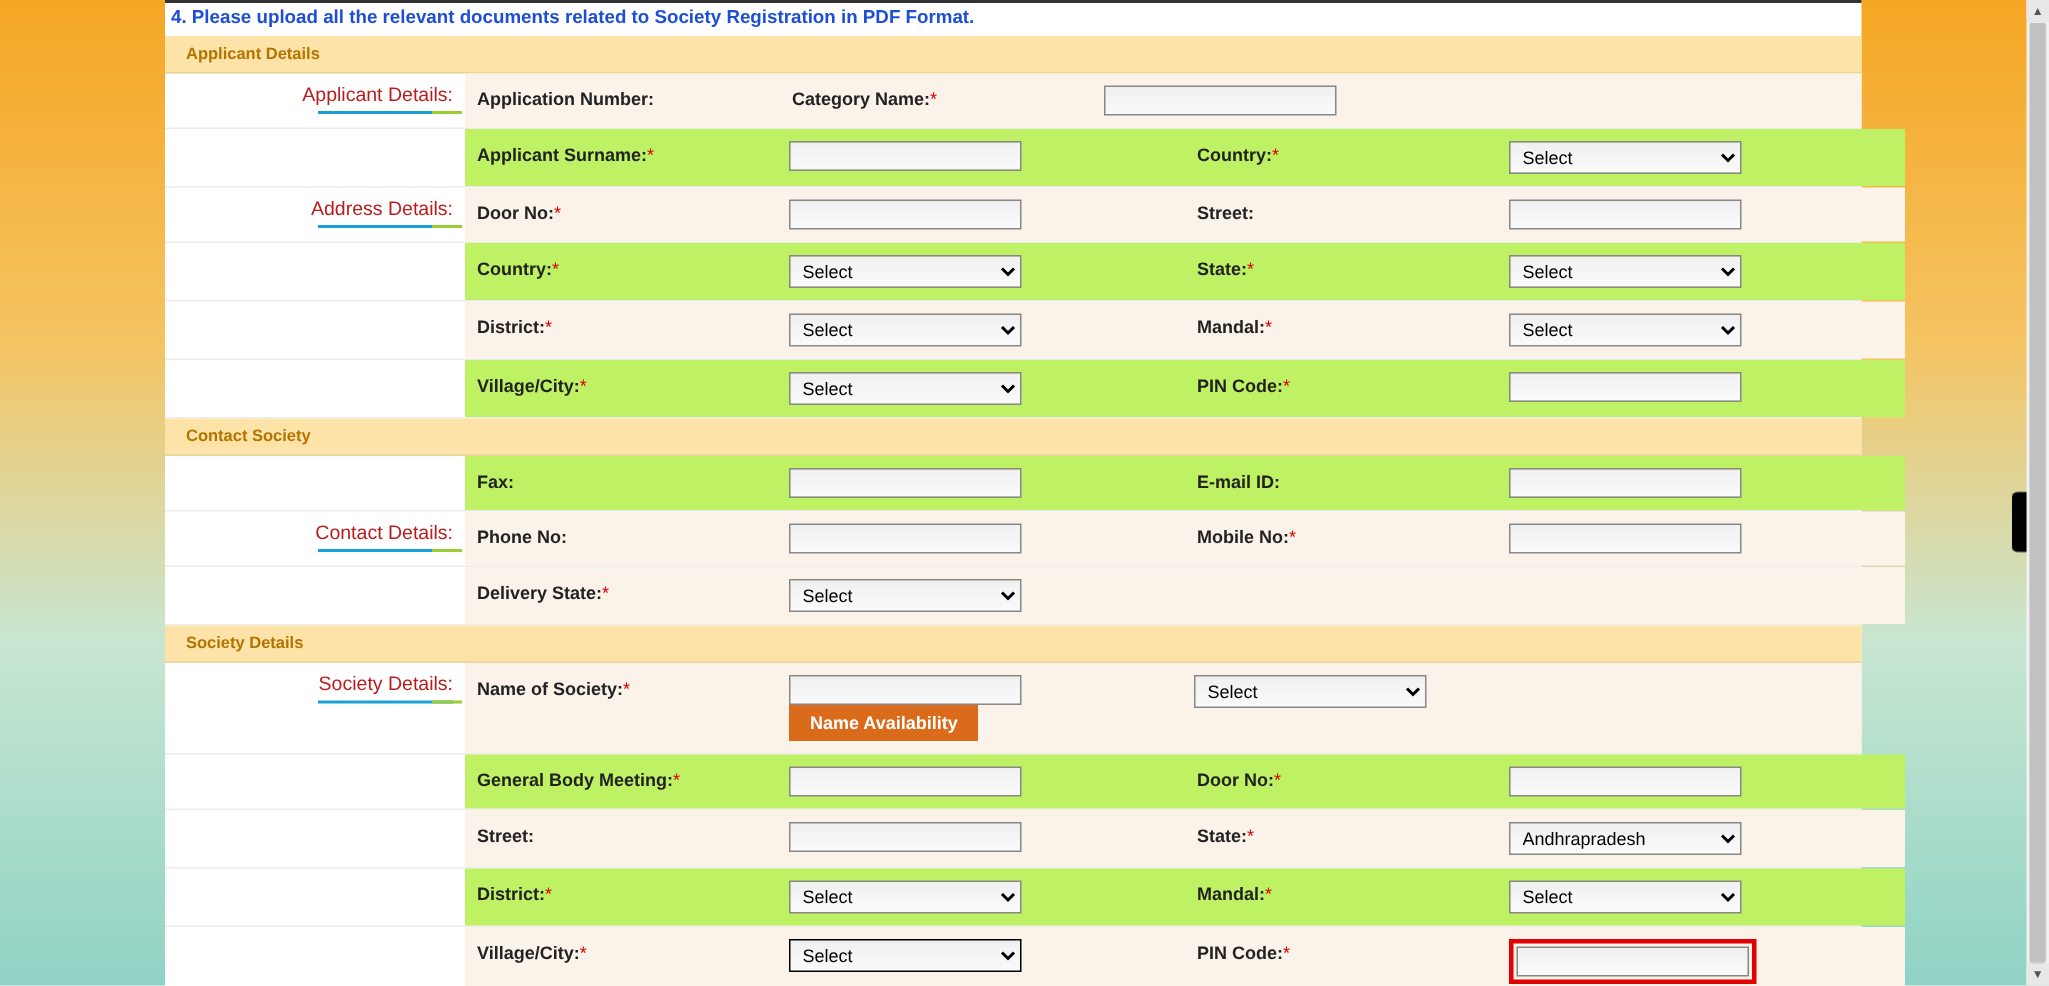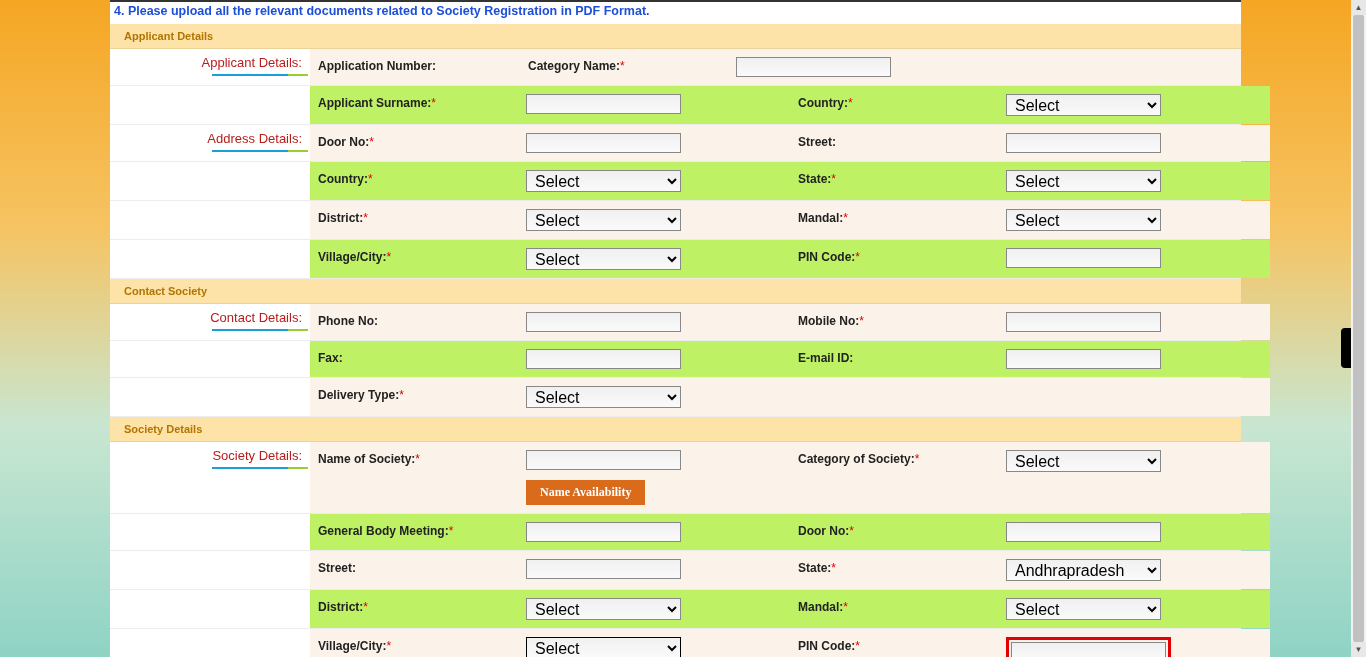--- a/index.html
+++ b/index.html
@@ -136,43 +136,42 @@
   .val {
     width: 270px;
     padding: 2px 6px;
     font-size: 12px;
     font-weight: bold;
   }
   .req { color: #d00; font-weight: normal; }
   input.tf, select.sel {
     width: 155px;
     height: 20px;
-    font-size: 16px;
+    font-size: 12px;
     background: linear-gradient(#f0f0f0,#fafafa);
     border: 1px solid #888;
     padding: 0 4px;
   }
   select.sel { width: 155px; height: 22px; }
   .highlight-box {
     border: 3px solid #e20000;
     padding: 2px;
     display: inline-block;
   }
   .highlight-box input.tf { margin:0; }
   .btn-orange {
     display: inline-block;
     background: #d96b1a;
     color: #fff;
     font-weight: bold;
     font-size: 12px;
     padding: 5px 14px;
     border: none;
     cursor: pointer;
-    margin-top: 10px;
-    font-family: Liberation Serif, serif;
+    margin-top: 0;
   }
   .sel.bold-border { border: 1.5px solid #000; }
 </style>
 </head>
 <body>
 
 <div class="viewport">
   <div class="scroll-area">
     <div class="white-panel">
 
@@ -240,67 +239,66 @@
         <div class="fields">
           <div class="lbl"><span>Village/City:</span><span class="req">*</span></div>
           <div class="val"><select class="sel"><option>Select</option></select></div>
           <div class="lbl"><span>PIN Code:</span><span class="req">*</span></div>
           <div class="val"><input class="tf" style=""></div>
         </div>
       </div>
 
       <div class="section-header">Contact Society</div>
 
+      <div class="row alt">
+        <div class="side-cell"></div>
+        <div class="fields">
+          <div class="lbl">Fax:</div>
+          <div class="val"><input class="tf" style=""></div>
+          <div class="lbl">E-mail ID:</div>
+          <div class="val"><input class="tf" style=""></div>
+        </div>
+      </div>
+
       <div class="row">
         <div class="side-cell">
           <span>Contact Details:</span>
           <div class="sbar"></div>
         </div>
         <div class="fields">
           <div class="lbl">Phone No:</div>
           <div class="val"><input class="tf" style=""></div>
           <div class="lbl"><span>Mobile No:</span><span class="req">*</span></div>
           <div class="val"><input class="tf" style=""></div>
         </div>
       </div>
 
-      <div class="row alt">
-        <div class="side-cell"></div>
-        <div class="fields">
-          <div class="lbl">Fax:</div>
-          <div class="val"><input class="tf" style=""></div>
-          <div class="lbl">E-mail ID:</div>
-          <div class="val"><input class="tf" style=""></div>
-        </div>
-      </div>
-
-      <div class="row">
-        <div class="side-cell"></div>
-        <div class="fields">
-          <div class="lbl"><span>Delivery Type:</span><span class="req">*</span></div>
+      <div class="row">
+        <div class="side-cell"></div>
+        <div class="fields">
+          <div class="lbl"><span>Delivery State:</span><span class="req">*</span></div>
           <div class="val"><select class="sel"><option>Select</option></select></div>
           <div class="lbl"></div>
           <div class="val"></div>
         </div>
       </div>
 
       <div class="section-header">Society Details</div>
 
       <div class="row">
         <div class="side-cell">
           <span>Society Details:</span>
           <div class="sbar"></div>
         </div>
         <div class="fields">
           <div class="lbl"><span>Name of  Society:</span><span class="req">*</span></div>
           <div class="val">
             <input class="tf" style=""><br>
             <button class="btn-orange">Name Availability</button>
           </div>
-          <div class="lbl"><span>Category of Society:</span><span class="req">*</span></div>
           <div class="val"><select class="sel"><option>Select</option></select></div>
         </div>
       </div>
 
       <div class="row alt">
         <div class="side-cell"></div>
         <div class="fields">
           <div class="lbl"><span>General Body Meeting:</span><span class="req">*</span></div>
           <div class="val"><input class="tf" style=""></div>
           <div class="lbl"><span>Door No:</span><span class="req">*</span></div>

